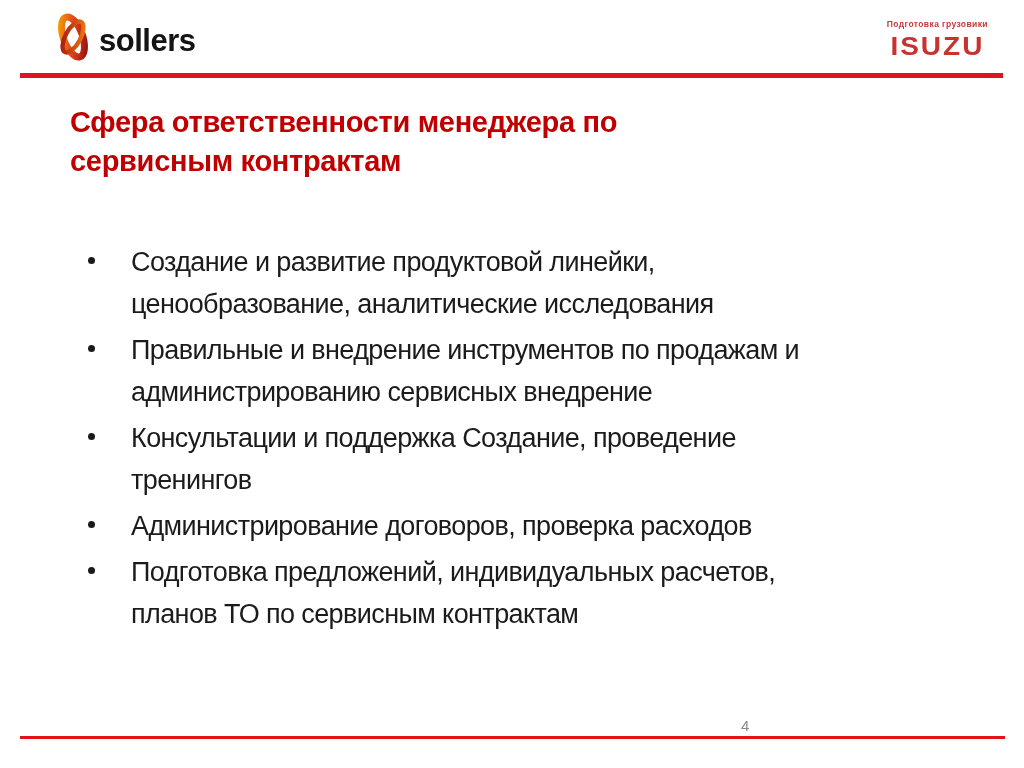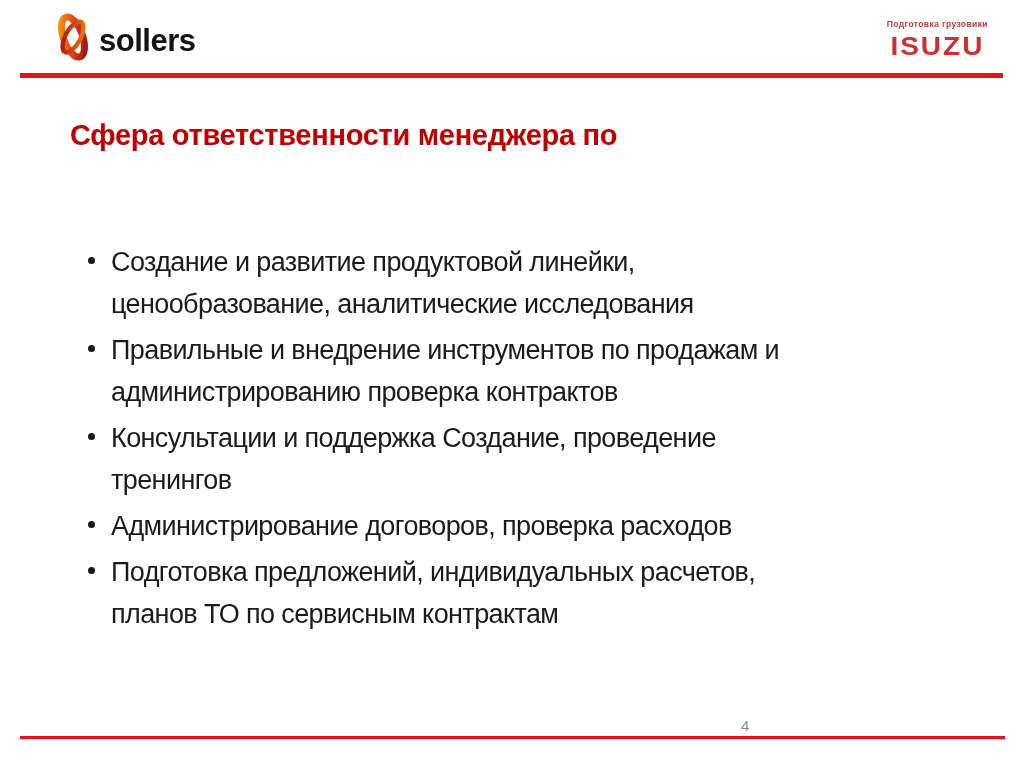--- a/index.html
+++ b/index.html
@@ -76,21 +76,21 @@
     left: 20px;
     top: 736px;
     width: 985px;
     height: 3px;
   }
 
   
   .slide-title {
     position: absolute;
     left: 70px;
-    top: 116px;
+    top: 103px;
     margin: 0;
     font-size: 29px;
     font-weight: bold;
     line-height: 39px;
     letter-spacing: -0.3px;
     color: #c00000;
   }
   .slide-title span { display: block; white-space: nowrap; }
 
   
@@ -109,21 +109,21 @@
   }
   .bullet-dot {
     flex: 0 0 auto;
     width: 7px;
     height: 7px;
     margin-top: 16px;
     border-radius: 50%;
     background: #1a1a1a;
   }
   .bullet-text {
-    margin-left: 16px;
+    margin-left: 36px;
     font-size: 27px;
     line-height: 42px;
     letter-spacing: -0.6px;
     color: #1b1b1b;
   }
   .bullet-text .ln { display: block; white-space: nowrap; }
 
   
   .page-number {
     position: absolute;
@@ -161,35 +161,36 @@
 
   <div class="isuzu-logo">
     <div class="isuzu-tagline">Подготовка грузовики</div>
     <div class="isuzu-wordmark">ISUZU</div>
   </div>
 
   <div class="rule rule-top"></div>
 
   <h1 class="slide-title">
     <span>Сфера ответственности менеджера по</span>
+    <span>сервисным контрактам</span>
   </h1>
 
   <ul class="bullet-list">
     <li class="bullet-item">
       <span class="bullet-dot"></span>
       <span class="bullet-text">
         <span class="ln">Создание и развитие продуктовой линейки,</span>
         <span class="ln">ценообразование, аналитические исследования</span>
       </span>
     </li>
     <li class="bullet-item">
       <span class="bullet-dot"></span>
       <span class="bullet-text">
         <span class="ln">Правильные и внедрение инструментов по продажам и</span>
-        <span class="ln">администрированию проверка контрактов</span>
+        <span class="ln">администрированию сервисных внедрение</span>
       </span>
     </li>
     <li class="bullet-item">
       <span class="bullet-dot"></span>
       <span class="bullet-text">
         <span class="ln">Консультации и поддержка Создание, проведение</span>
         <span class="ln">тренингов</span>
       </span>
     </li>
     <li class="bullet-item">

